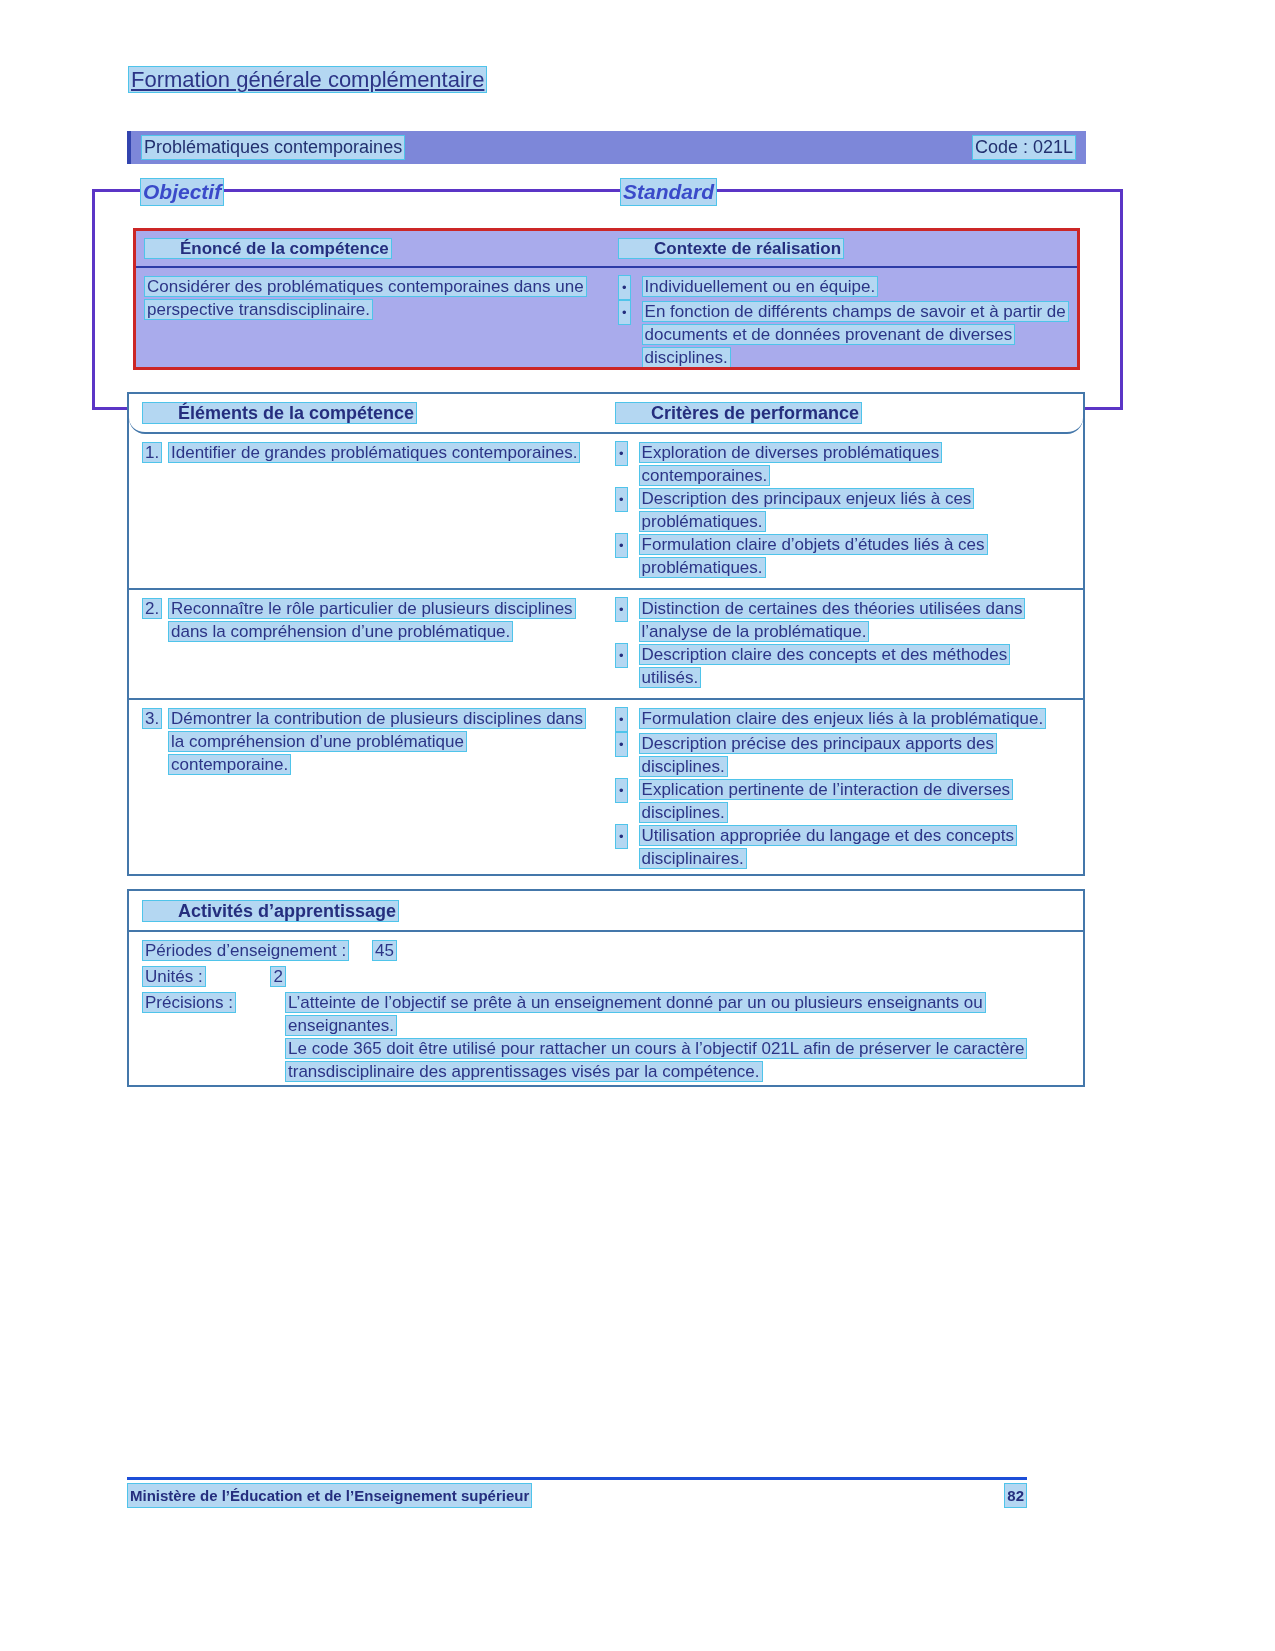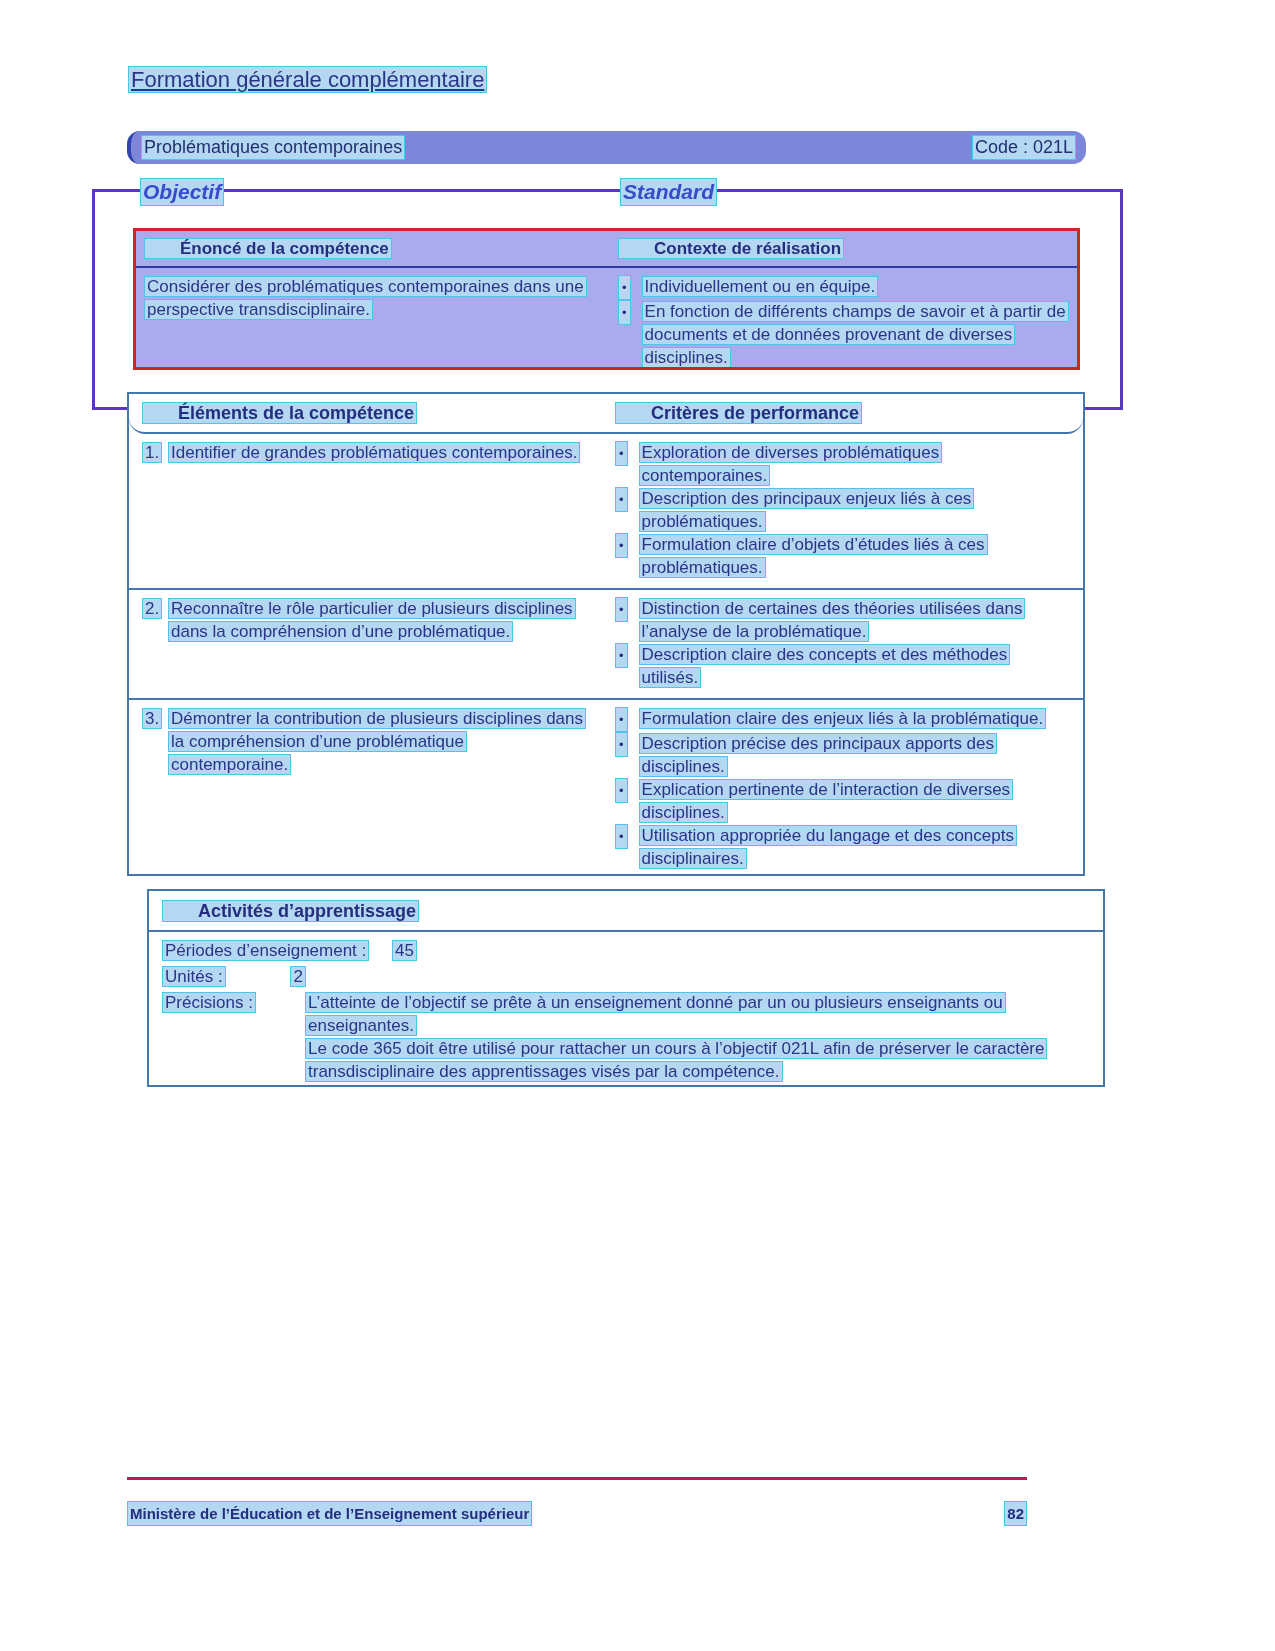--- a/index.html
+++ b/index.html
@@ -15,21 +15,21 @@
     padding:0 2px;
   }
   .b { font-weight:bold; color:#252e7e;padding-left:35px; }
 
   .top-label { position:absolute; left:128px; top:68px; font-size:22px;text-decoration:underline; }
 
   .header-bar {
     position:absolute; left:127px; top:131px; width:959px; height:33px;
     background:#7d87d9; border-left:4px solid #3244ae;
     display:flex; align-items:center; justify-content:space-between;
-    padding:16px 10px; box-sizing:border-box;border-radius:13px;
+    padding:16px 10px; box-sizing:border-box;
   }
   .bar-title { font-size:18px; color:#22306f; }
   .bar-code  { font-size:18px; color:#22306f; }
 
   .objectif-box {
     position:absolute; left:92px; top:189px; width:1031px; height:221px;
     border:3px solid #5b35c6; box-sizing:border-box;
   }
   .os-h {
     position:absolute; top:-14px; font-style:italic; font-weight:bold;
@@ -62,36 +62,36 @@
   .et-row-1 { min-height:147px; }
   .et-row-2 { min-height:101px; }
   .etc-l { width:478px; padding-left:13px; padding-right:20px; box-sizing:border-box; }
   .etc-r { flex:1; padding-left:8px; padding-right:14px; }
   .el-item { display:flex; align-items:flex-start; }
   .el-num { width:26px; flex:none; }
   .el-text { flex:1; }
 
   .activities-box {
     position:absolute; left:127px; top:889px; width:958px; height:198px;
-    border:2px solid #4477aa; box-sizing:border-box; overflow:hidden;margin-left:20px;
+    border:2px solid #4477aa; box-sizing:border-box; overflow:hidden;
   }
   .ab-title { padding:9px 0 7px 13px; border-bottom:2px solid #4477aa; font-size:18px; }
   .ab-body  { padding:7px 0 0 13px; }
   .ab-row   { margin-bottom:3px; }
   .val-periods { margin-left:18px; }
   .val-units   { margin-left:60px; }
   .precisions-row { display:flex; align-items:flex-start; }
   .prec-label { width:125px; flex:none; }
   .prec-text  { flex:1; padding-right:10px; }
   .prec-par   { margin:0 0 0 0;padding-left:18px; }
 
   .footer {
     position:absolute; left:127px; top:1477px; width:900px;
-    border-top:3px solid #be185d; display:flex; justify-content:space-between;
-    padding-top:21px; font-size:15px; font-weight:bold; color:#252e7e;
+    border-top:3px solid #1d4ed8; display:flex; justify-content:space-between;
+    padding-top:3px; font-size:15px; font-weight:bold; color:#252e7e;
   }
 </style>
 </head>
 <body>
 
 <div class="page">
 
   <div class="top-label">
     <span class="hl">Formation générale complémentaire</span>
   </div>

